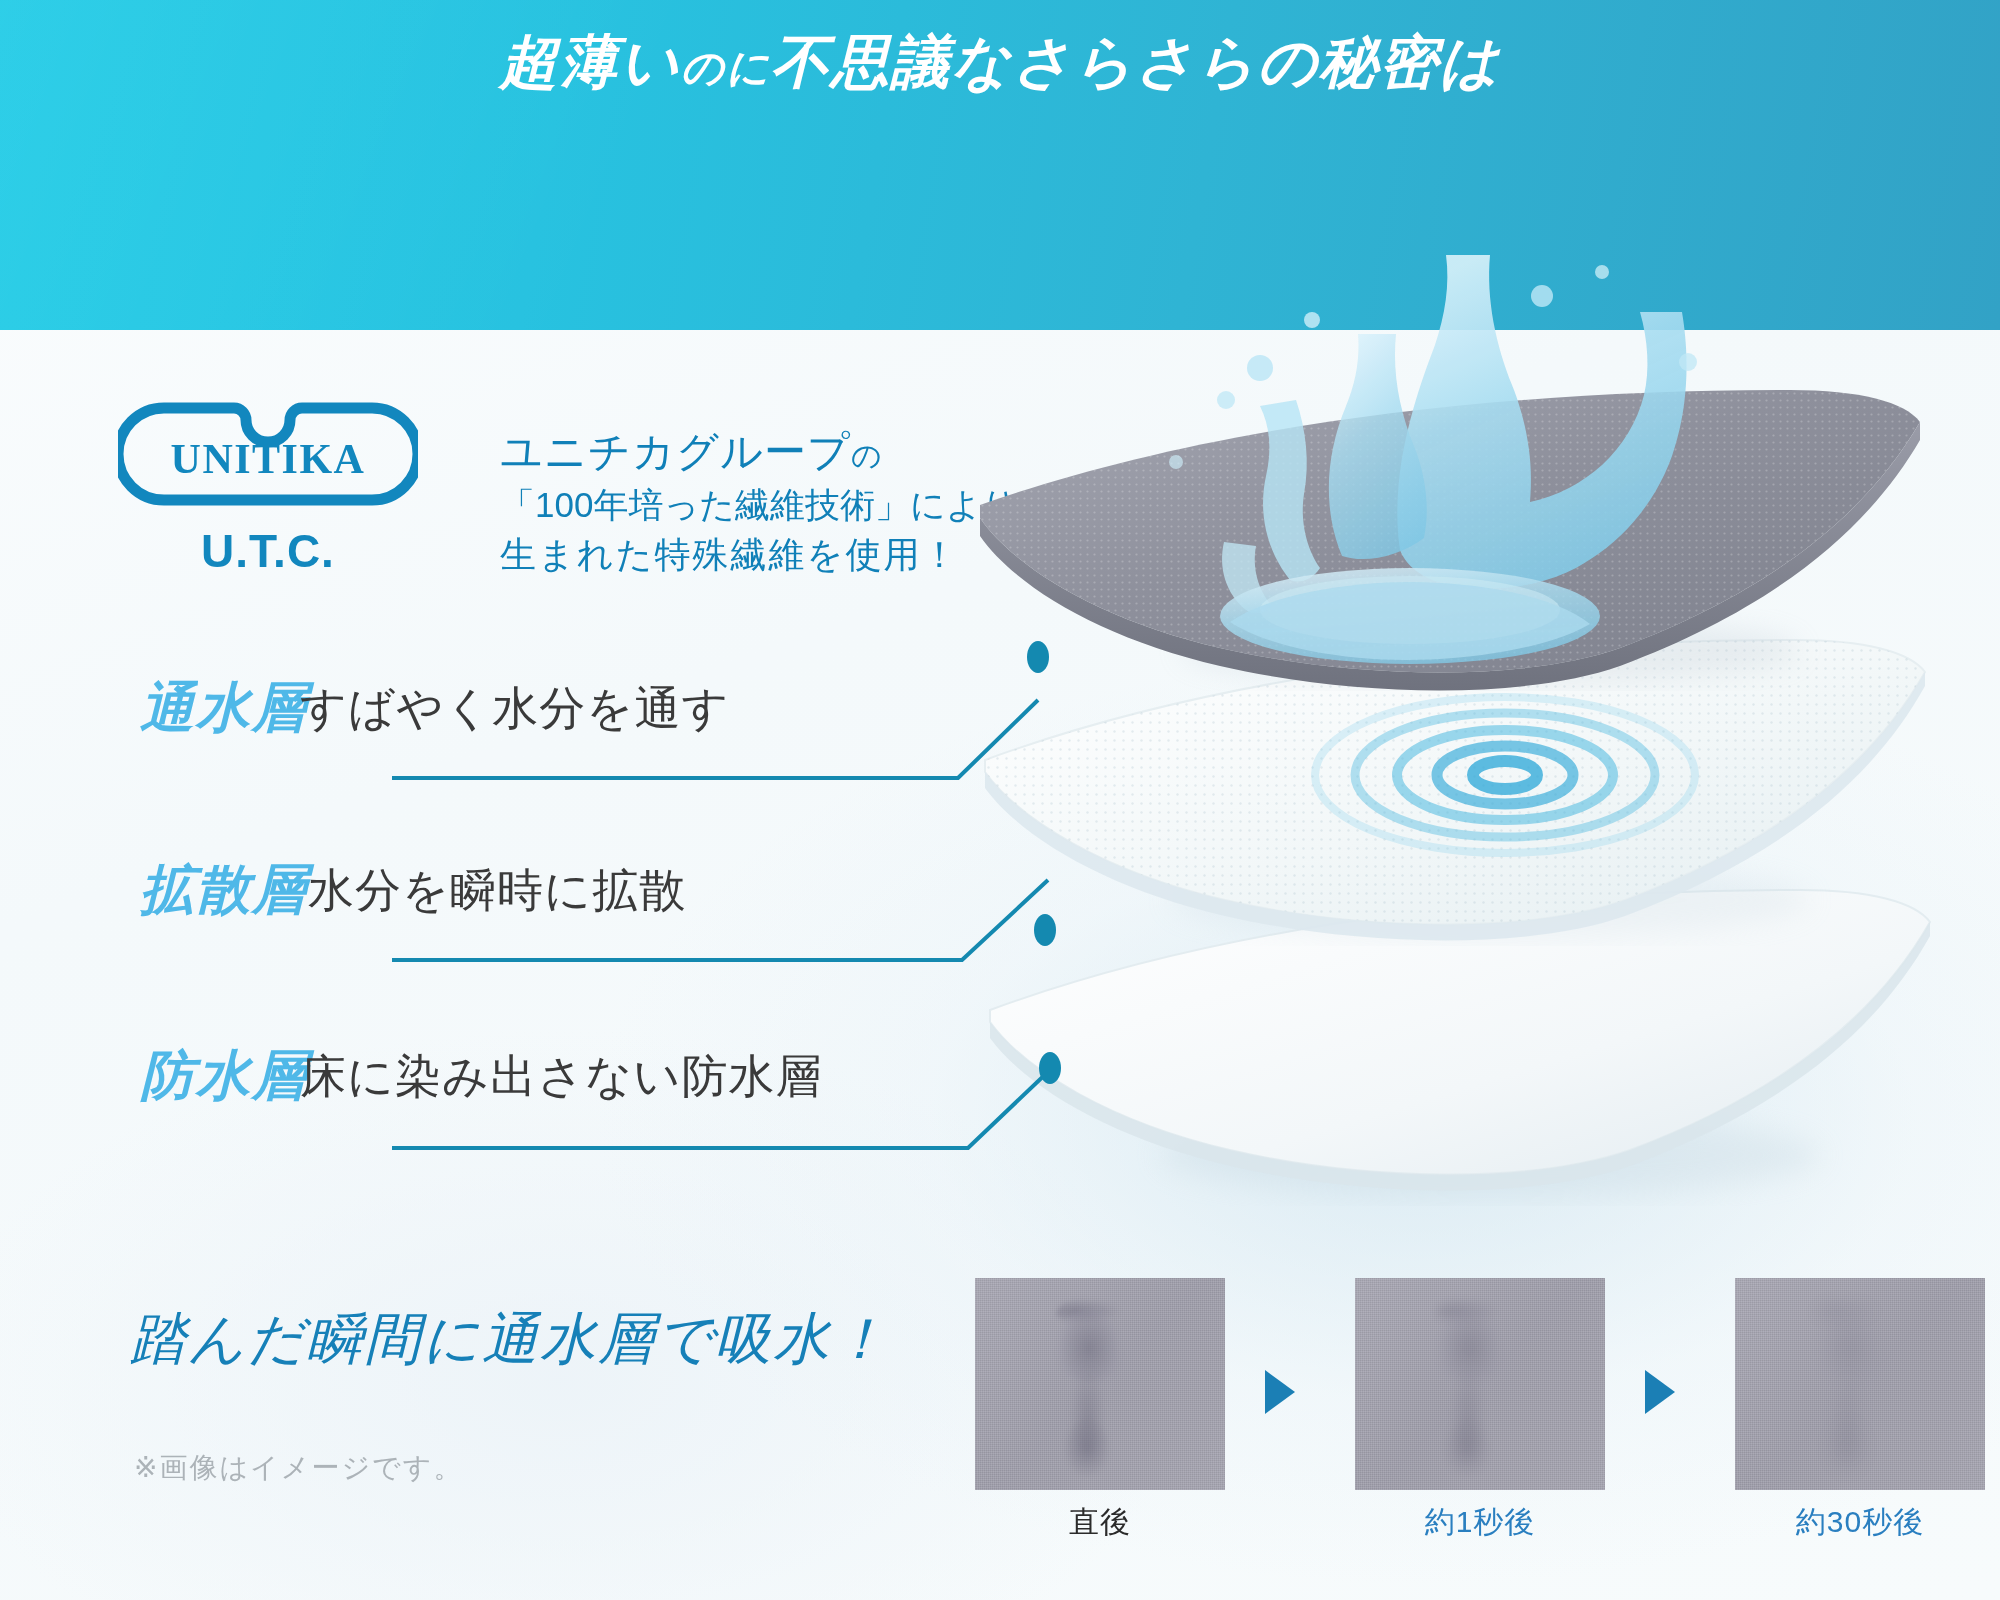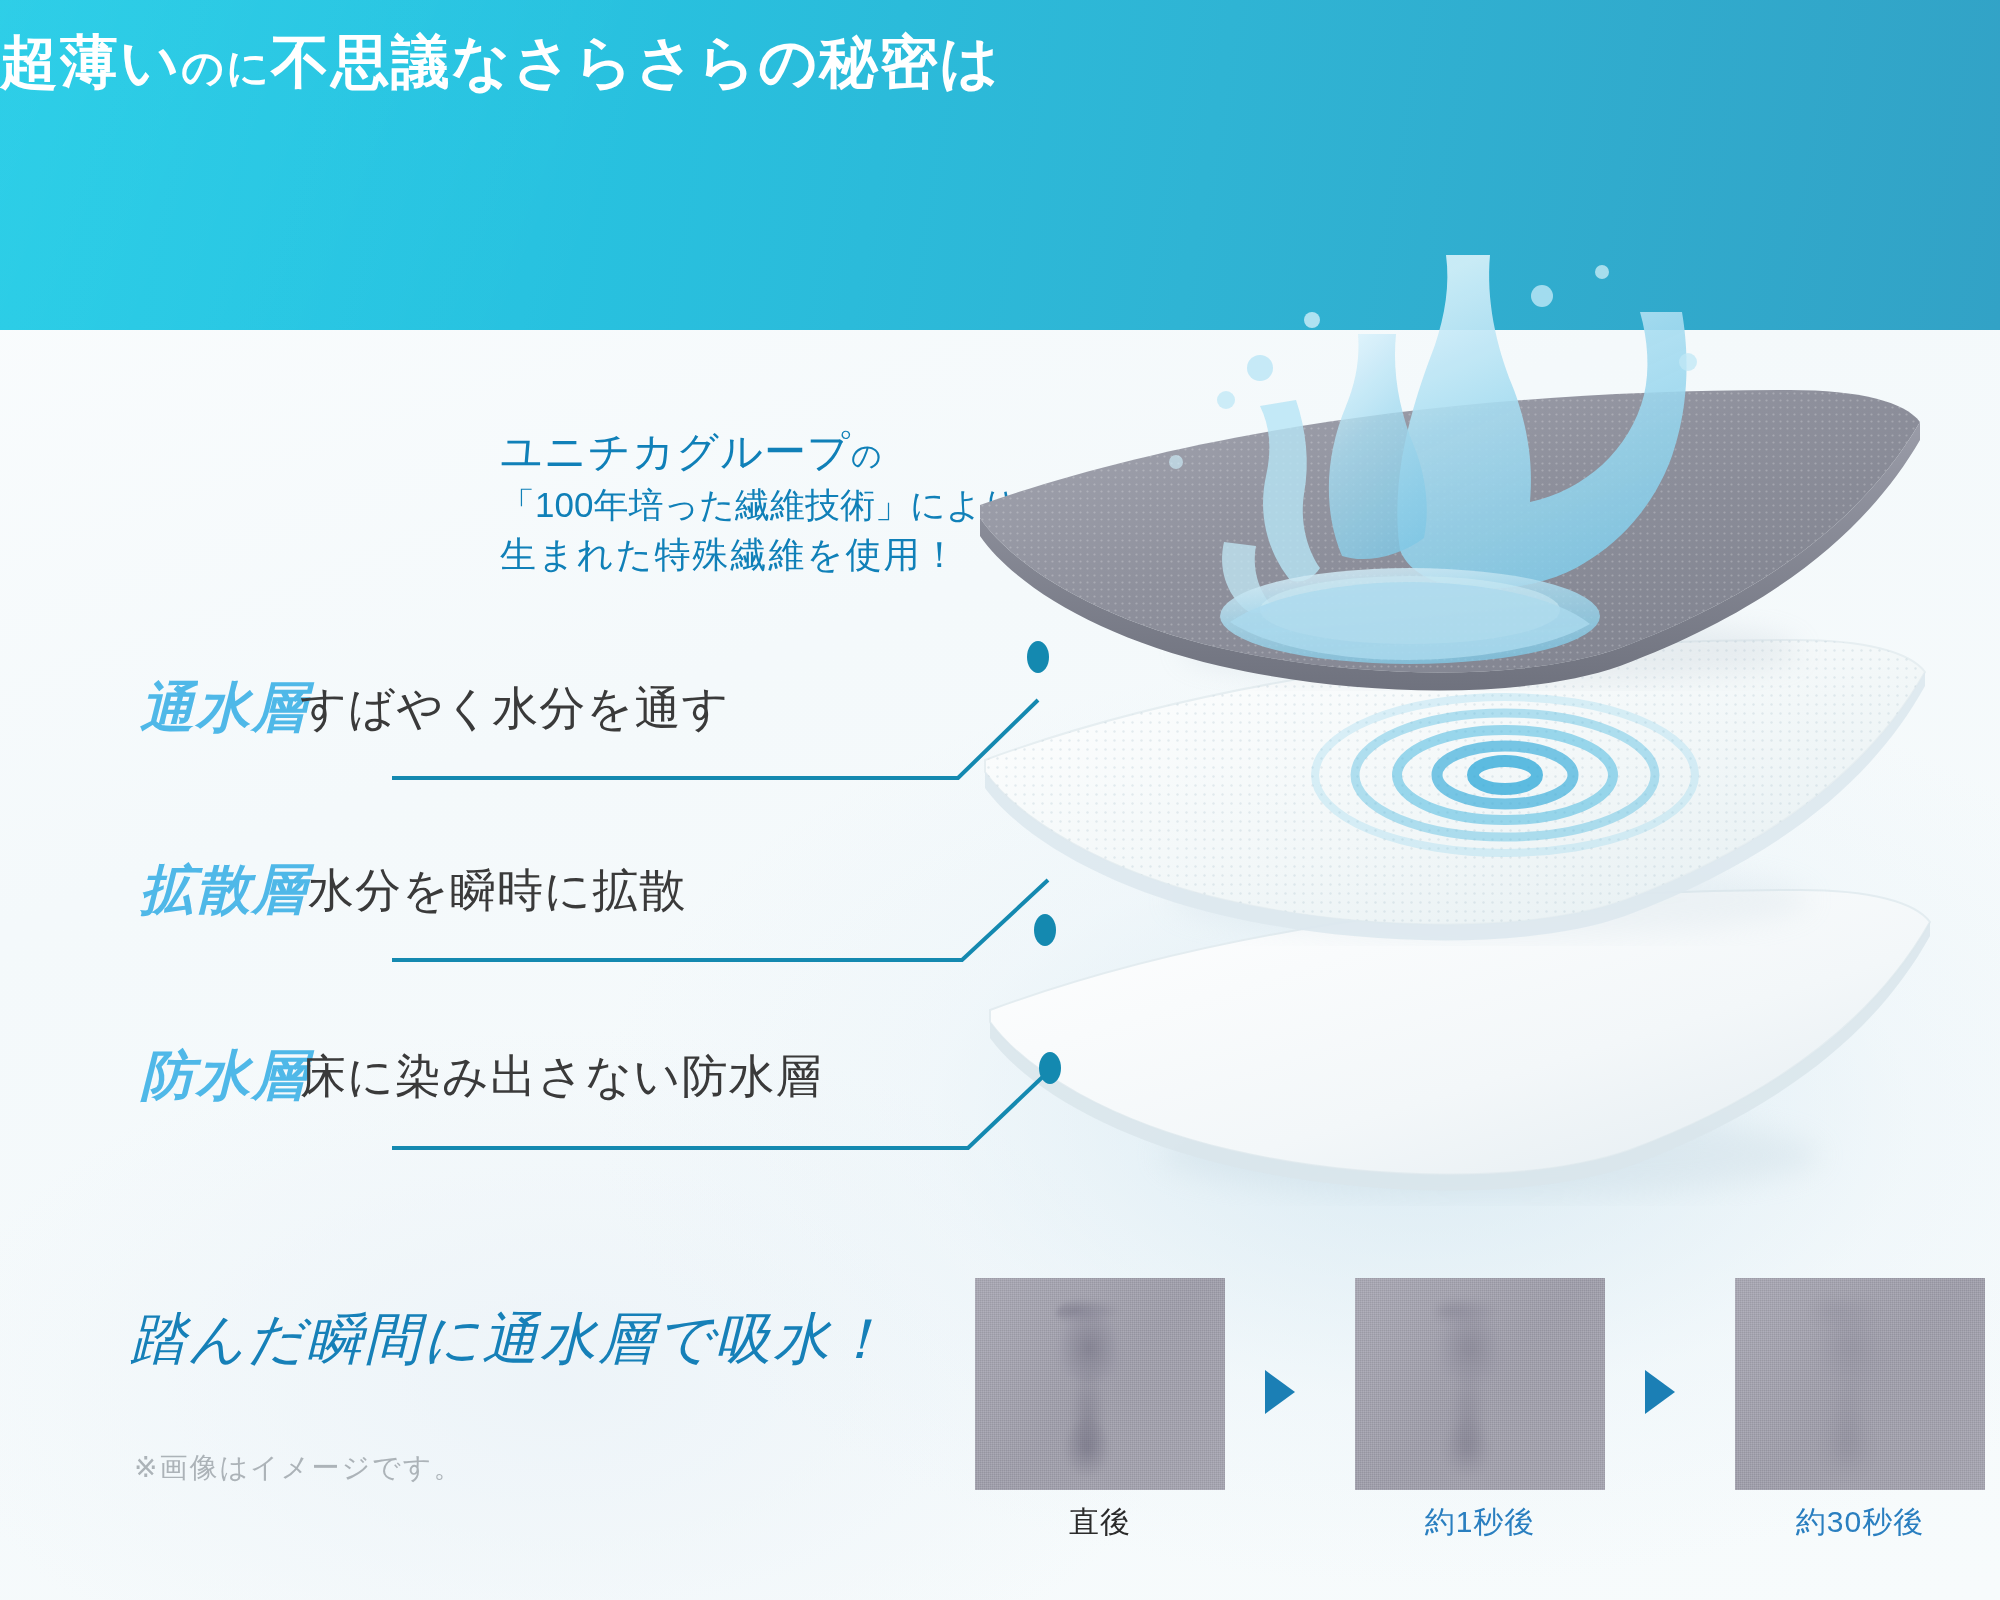--- a/index.html
+++ b/index.html
@@ -15,22 +15,22 @@
           linear-gradient(160deg,#fbfdfe 0%,#f4f9fb 40%,#f7fbfc 100%);
   }
 
   
   .header{position:absolute;left:0;top:0;width:2000px;height:330px;
           background:linear-gradient(100deg,#1fcbe6 0%,#27c2e0 28%,#2fb4d4 60%,#32a2c6 100%);
           overflow:hidden;}
   .header .sheen{position:absolute;left:-200px;top:-320px;width:1500px;height:900px;
           background:linear-gradient(118deg,rgba(255,255,255,.10) 0%,rgba(255,255,255,0) 55%);
           transform:rotate(-6deg);pointer-events:none;}
-  .hd-line1{position:absolute;left:0;top:30px;width:2000px;text-align:left;
-            color:#ffffff;font-size:58px;font-weight:bold;letter-spacing:2px;line-height:1.1;}
+  .hd-line1{position:absolute;left:0;top:30px;width:2000px;text-align:center;
+            color:#ffffff;font-size:58px;font-weight:bold;letter-spacing:2px;line-height:1.1;font-style:italic;}
   .hd-line1 .sm{font-size:42px;font-weight:bold;}
   .hd-line2{position:absolute;left:0;top:122px;width:2000px;text-align:center;
             color:#ffffff;font-size:96px;font-weight:bold;letter-spacing:5px;line-height:1.15;
             font-style:italic;}
 
   
   .logo-wrap{position:absolute;left:118px;top:400px;width:300px;}
   .logo-badge{position:relative;width:300px;height:122px;}
   .logo-badge svg{display:block;width:300px;height:122px;}
   .logo-utc{margin-top:2px;text-align:center;color:#1287BE;
@@ -106,20 +106,30 @@
 
 <div id="page">
 
   <div class="header">
     <div class="sheen"></div>
     <div class="hd-line1">
       <span>超薄い</span><span class="sm">のに</span><span>不思議なさらさらの秘密は</span>
     </div>
   </div>
 
+  <div class="logo-wrap">
+    <div class="logo-badge">
+      <svg viewBox="0 0 300 122" xmlns="http://www.w3.org/2000/svg" aria-hidden="true">
+        <path d="M46 8 H116 a12 12 0 0 1 12 12 a22 22 0 0 0 44 0 a12 12 0 0 1 12 -12 H254
+                 a46 46 0 0 1 0 92 H46 a46 46 0 0 1 0 -92 Z" fill="none" stroke="#1287BE" stroke-width="11" stroke-linejoin="round"></path>
+        <text x="150" y="73" text-anchor="middle" font-family="&quot;Liberation Serif&quot;,&quot;DejaVu Serif&quot;,serif" font-size="42" font-weight="bold" fill="#1287BE" letter-spacing="1.5">UNITIKA</text>
+      </svg>
+    </div>
+    <div class="logo-utc">U.T.C.</div>
+  </div>
 
   <div class="brand-text">
     <div class="bt1">
       <span>ユニチカグループ</span><span class="sm">の</span>
     </div>
     <div class="bt2">「100年培った繊維技術」により</div>
     <div class="bt3">生まれた特殊繊維を使用！</div>
   </div>
 
   <div class="mat-stage">

